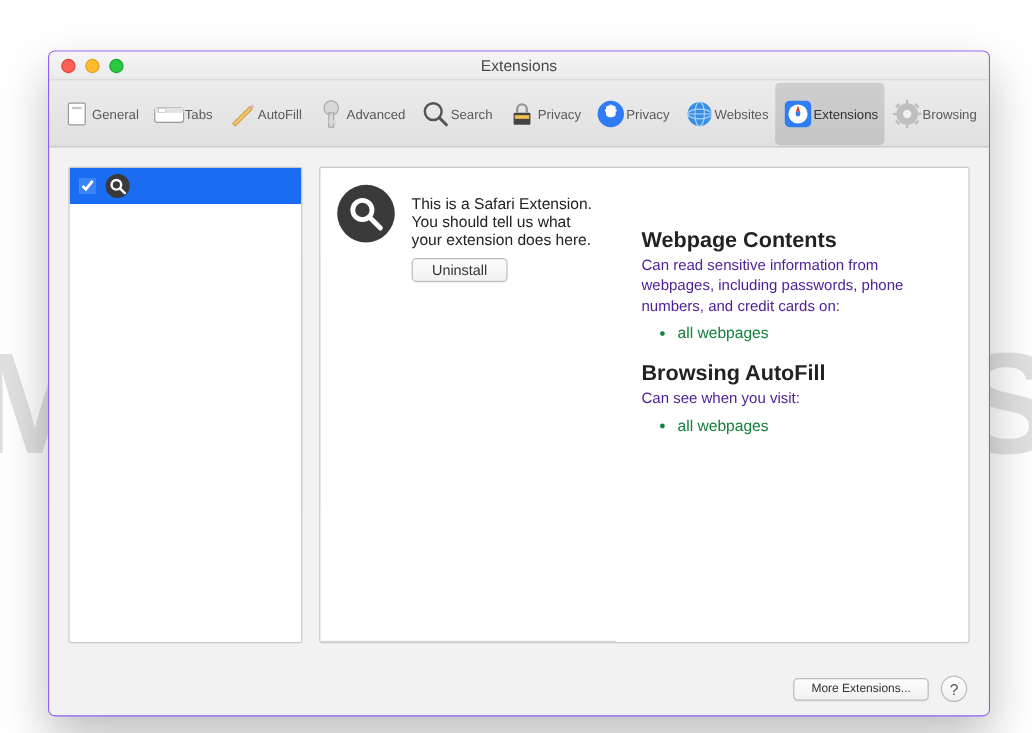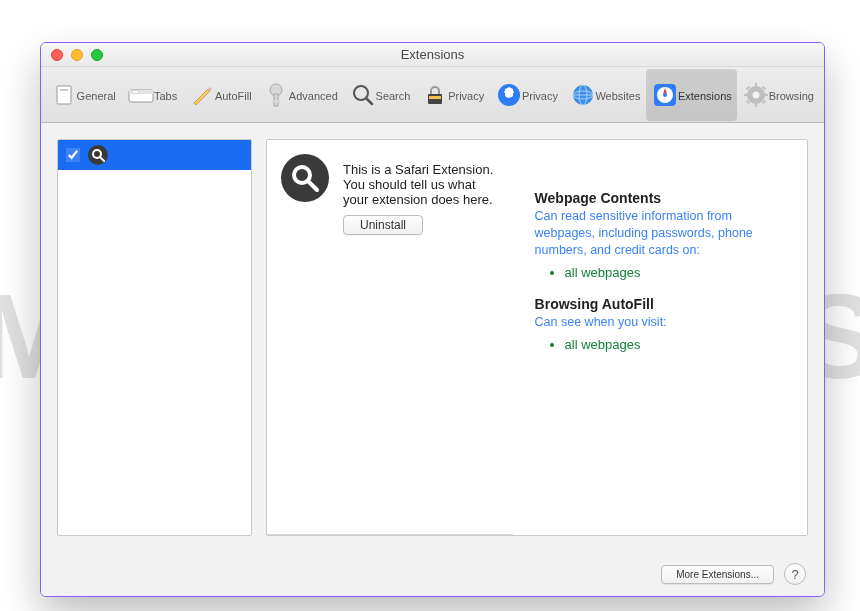--- a/index.html
+++ b/index.html
@@ -153,22 +153,22 @@
     border-radius: 4px;
     padding: 2px 16px;
     margin-top: 8px;
     box-shadow: 0 1px 0 rgba(0,0,0,0.05);
   }
   .perms {
     padding: 50px 22px 18px 22px;
     font-size: 13px;
     color: #222;
   }
-  .perms h4 { font-size: 14px; font-weight: bold; margin-bottom: 2px; }
-  .perms p { color: #3b82f6; font-size: 12.5px; line-height: 1.35; }
+  .perms h4 { font-size: 18px; font-weight: bold; margin-bottom: 2px; }
+  .perms p { color: #4c1d95; font-size: 12.5px; line-height: 1.35; }
   .perms ul { list-style: disc; padding-left: 30px; margin: 6px 0 16px 0; }
   .perms li { font-size: 13px; color: #15803d; }
 
   .footer {
     height: 44px;
     display: flex;
     align-items: center;
     justify-content: flex-end;
     padding: 0 18px;
     gap: 10px;

